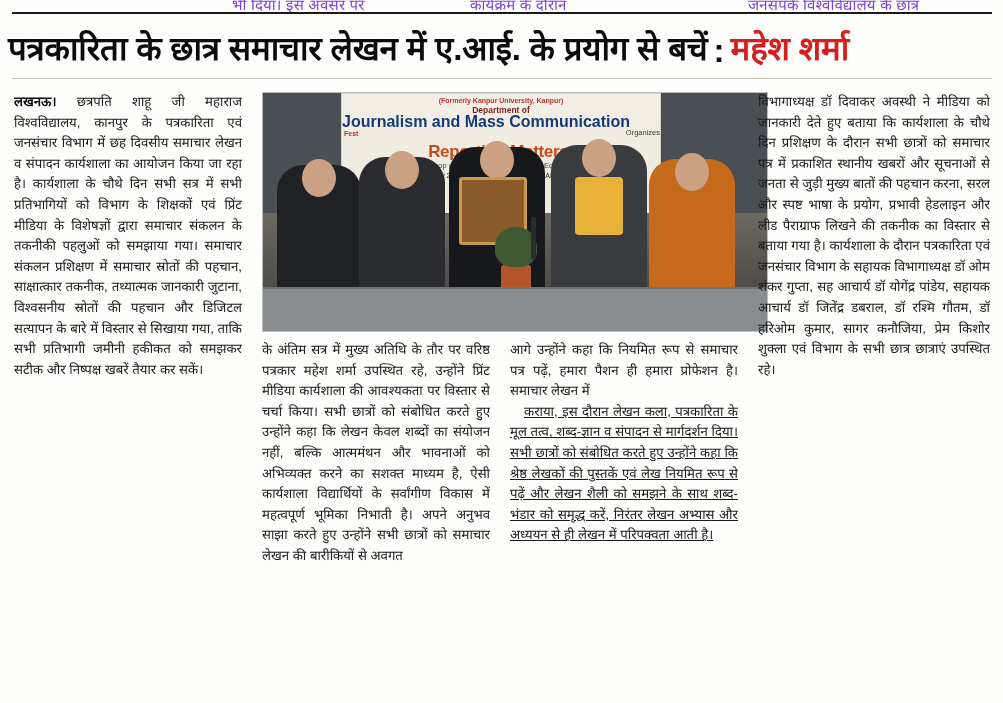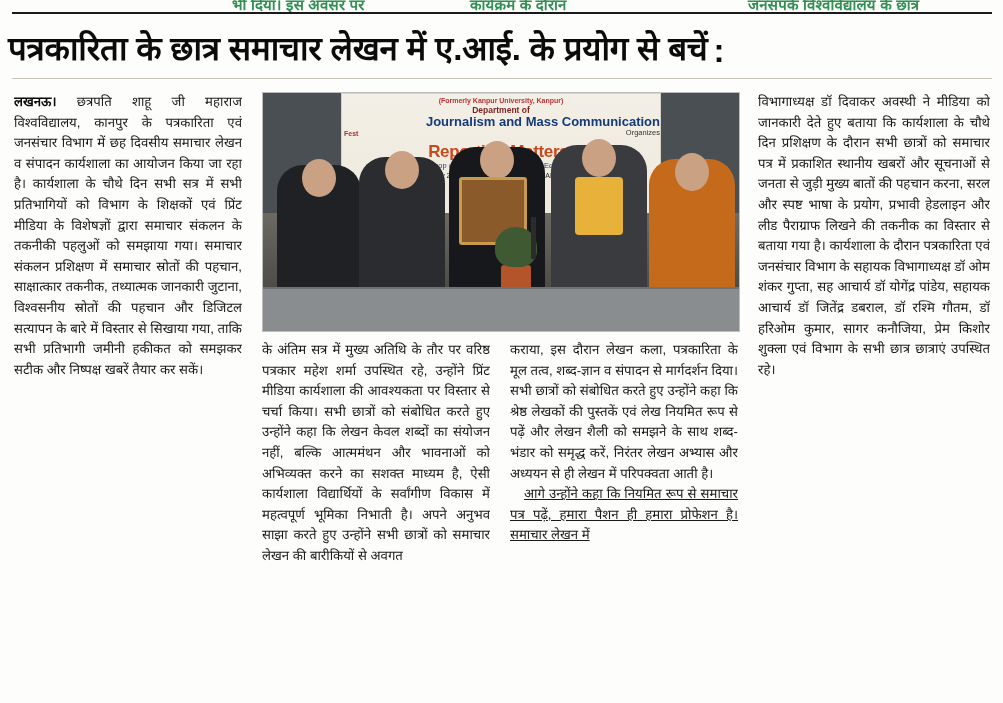--- a/index.html
+++ b/index.html
@@ -22,23 +22,23 @@
   }
 
   
   .top-strip {
     position: absolute;
     top: 0;
     left: 0;
     width: 1003px;
     height: 18px;
     overflow: hidden;
-    color: #15803d;
+    color: #6d28d9;
     font-size: 15px;
-    font-weight: bold;
+    font-weight: normal;
     letter-spacing: 0.2px;
   }
   .top-strip .ts-item {
     position: absolute;
     top: -6px;
     white-space: nowrap;
     opacity: 0.88;
   }
   .ts-1 { left: 232px; }
   .ts-2 { left: 470px; }
@@ -116,20 +116,21 @@
   
   .photo {
     position: absolute;
     top: 92px;
     left: 262px;
     width: 476px;
     height: 238px;
     border: 1px solid #bdbdbd;
     overflow: hidden;
     background: #4a4f54;
+    padding-left: 28px;
   }
   .photo .banner {
     position: absolute;
     top: 0; left: 78px;
     width: 320px;
     height: 128px;
     background: linear-gradient(#f3efe6, #efe9dc);
     border: 1px solid #d8d2c4;
     box-sizing: border-box;
     overflow: hidden;
@@ -143,22 +144,22 @@
     line-height: 9px;
   }
   .photo .banner .b-l2 {
     text-align: center;
     font-size: 8.5px;
     color: #7a1f1f;
     font-weight: bold;
     line-height: 10px;
   }
   .photo .banner .b-l3 {
-    text-align: right;
-    font-size: 13px;
+    text-align: left;
+    font-size: 16px;
     color: #143a7a;
     font-weight: bold;
     line-height: 13px;
   }
   .photo .banner .b-l4 {
     text-align: right;
     font-size: 7.5px;
     color: #333;
     line-height: 10px;
   }
@@ -270,20 +271,21 @@
     <span class="ts-item ts-1">भी दिया। इस अवसर पर</span>
     <span class="ts-item ts-2">कार्यक्रम के दौरान</span>
     <span class="ts-item ts-3">जनसंपर्क विश्वविद्यालय के छात्र</span>
   </div>
 
   <div class="rule rule-top"></div>
 
   <div class="headline-wrap">
     <span class="headline-main">पत्रकारिता के छात्र समाचार लेखन में ए.आई. के प्रयोग से बचें</span>
     <span class="headline-colon">:</span>
+    <span class="headline-accent">महेश शर्मा</span>
   </div>
 
   <div class="rule rule-under"></div>
 
   <div class="photo">
     <div class="banner">
       <div class="b-l1">(Formerly Kanpur University, Kanpur)</div>
       <div class="b-l2">Department of</div>
       <div class="b-l3">Journalism and Mass Communication</div>
       <div class="b-l4">Organizes</div>
@@ -319,21 +321,21 @@
 
   <div class="col col-1">
     <p><span class="dateline">लखनऊ।</span> <span>छत्रपति शाहू जी महाराज विश्वविद्यालय, कानपुर के पत्रकारिता एवं जनसंचार विभाग में छह दिवसीय समाचार लेखन व संपादन कार्यशाला का आयोजन किया जा रहा है। कार्यशाला के चौथे दिन सभी सत्र में सभी प्रतिभागियों को विभाग के शिक्षकों एवं प्रिंट मीडिया के विशेषज्ञों द्वारा समाचार संकलन के तकनीकी पहलुओं को समझाया गया। समाचार संकलन प्रशिक्षण में समाचार स्रोतों की पहचान, साक्षात्कार तकनीक, तथ्यात्मक जानकारी जुटाना, विश्वसनीय स्रोतों की पहचान और डिजिटल सत्यापन के बारे में विस्तार से सिखाया गया, ताकि सभी प्रतिभागी जमीनी हकीकत को समझकर सटीक और निष्पक्ष खबरें तैयार कर सकें।</span></p>
   </div>
 
   <div class="col col-2">
     <p>के अंतिम सत्र में मुख्य अतिथि के तौर पर वरिष्ठ पत्रकार महेश शर्मा उपस्थित रहे, उन्होंने प्रिंट मीडिया कार्यशाला की आवश्यकता पर विस्तार से चर्चा किया। सभी छात्रों को संबोधित करते हुए उन्होंने कहा कि लेखन केवल शब्दों का संयोजन नहीं, बल्कि आत्ममंथन और भावनाओं को अभिव्यक्त करने का सशक्त माध्यम है, ऐसी कार्यशाला विद्यार्थियों के सर्वांगीण विकास में महत्वपूर्ण भूमिका निभाती है। अपने अनुभव साझा करते हुए उन्होंने सभी छात्रों को समाचार लेखन की बारीकियों से अवगत</p>
   </div>
 
   <div class="col col-3">
+    <p>आगे उन्होंने कहा कि नियमित रूप से समाचार पत्र पढ़ें, हमारा पैशन ही हमारा प्रोफेशन है। समाचार लेखन में</p>
     <p>कराया, इस दौरान लेखन कला, पत्रकारिता के मूल तत्व, शब्द-ज्ञान व संपादन से मार्गदर्शन दिया। सभी छात्रों को संबोधित करते हुए उन्होंने कहा कि श्रेष्ठ लेखकों की पुस्तकें एवं लेख नियमित रूप से पढ़ें और लेखन शैली को समझने के साथ शब्द-भंडार को समृद्ध करें, निरंतर लेखन अभ्यास और अध्ययन से ही लेखन में परिपक्वता आती है।</p>
-    <p>आगे उन्होंने कहा कि नियमित रूप से समाचार पत्र पढ़ें, हमारा पैशन ही हमारा प्रोफेशन है। समाचार लेखन में</p>
   </div>
 
   <div class="col col-4">
     <p>विभागाध्यक्ष डॉ दिवाकर अवस्थी ने मीडिया को जानकारी देते हुए बताया कि कार्यशाला के चौथे दिन प्रशिक्षण के दौरान सभी छात्रों को समाचार पत्र में प्रकाशित स्थानीय खबरों और सूचनाओं से जनता से जुड़ी मुख्य बातों की पहचान करना, सरल और स्पष्ट भाषा के प्रयोग, प्रभावी हेडलाइन और लीड पैराग्राफ लिखने की तकनीक का विस्तार से बताया गया है। कार्यशाला के दौरान पत्रकारिता एवं जनसंचार विभाग के सहायक विभागाध्यक्ष डॉ ओम शंकर गुप्ता, सह आचार्य डॉ योगेंद्र पांडेय, सहायक आचार्य डॉ जितेंद्र डबराल, डॉ रश्मि गौतम, डॉ हरिओम कुमार, सागर कनौजिया, प्रेम किशोर शुक्ला एवं विभाग के सभी छात्र छात्राएं उपस्थित रहे।</p>
   </div>
 
 </div>
 
 </body></html>

